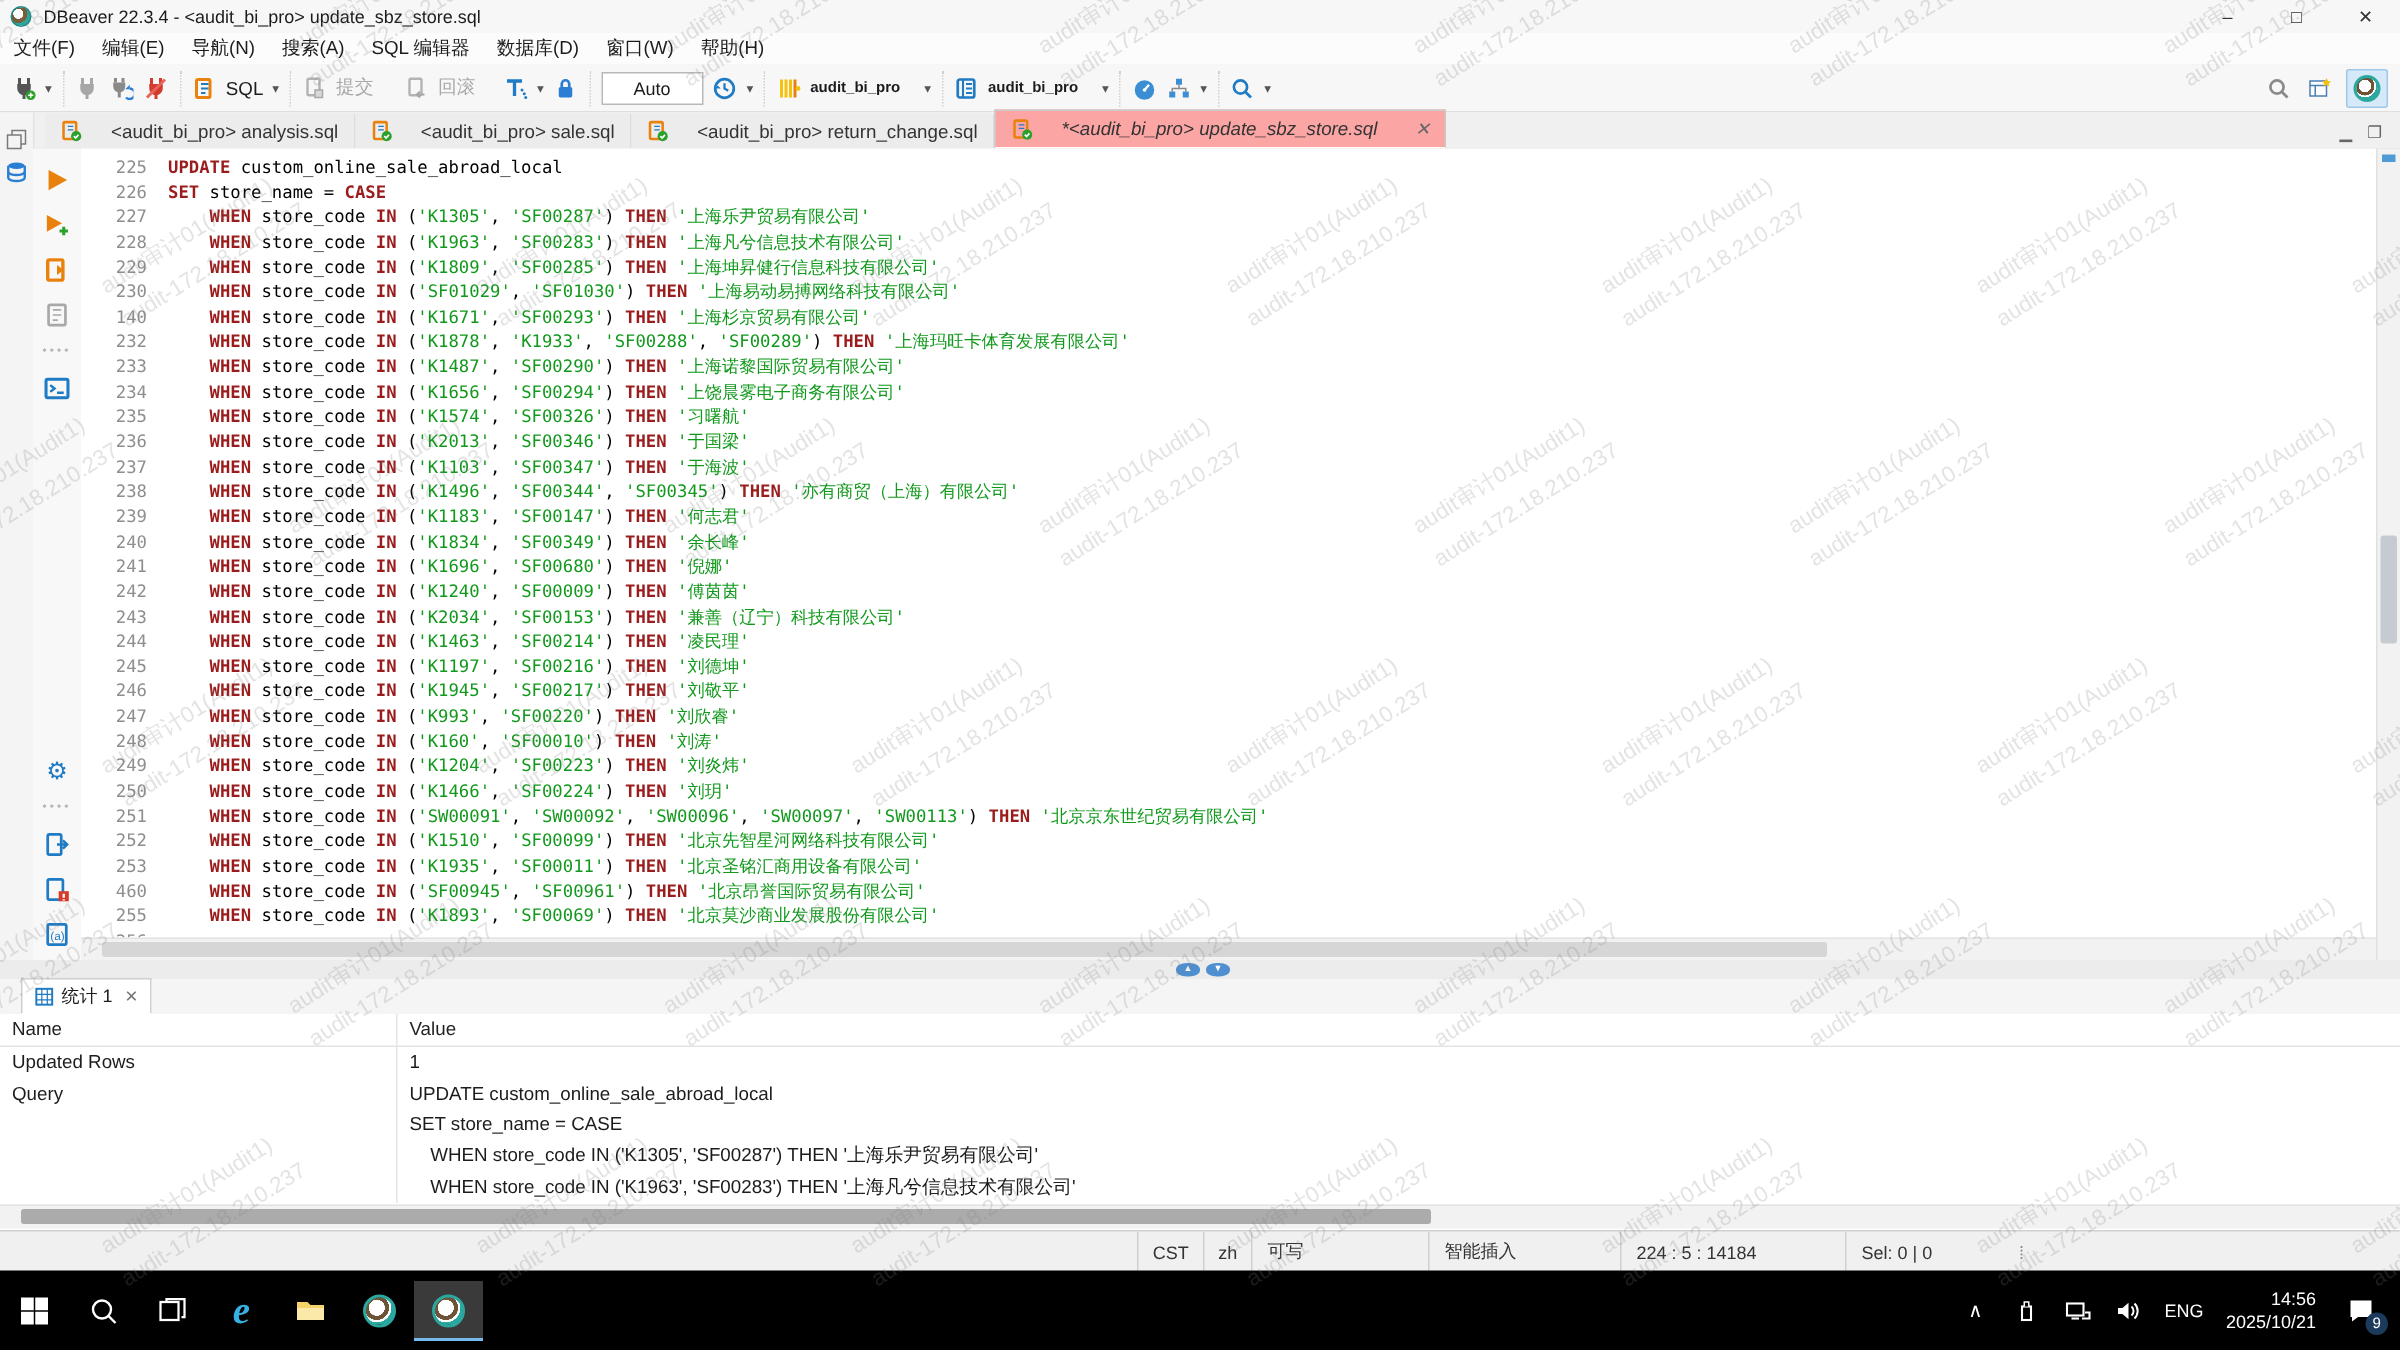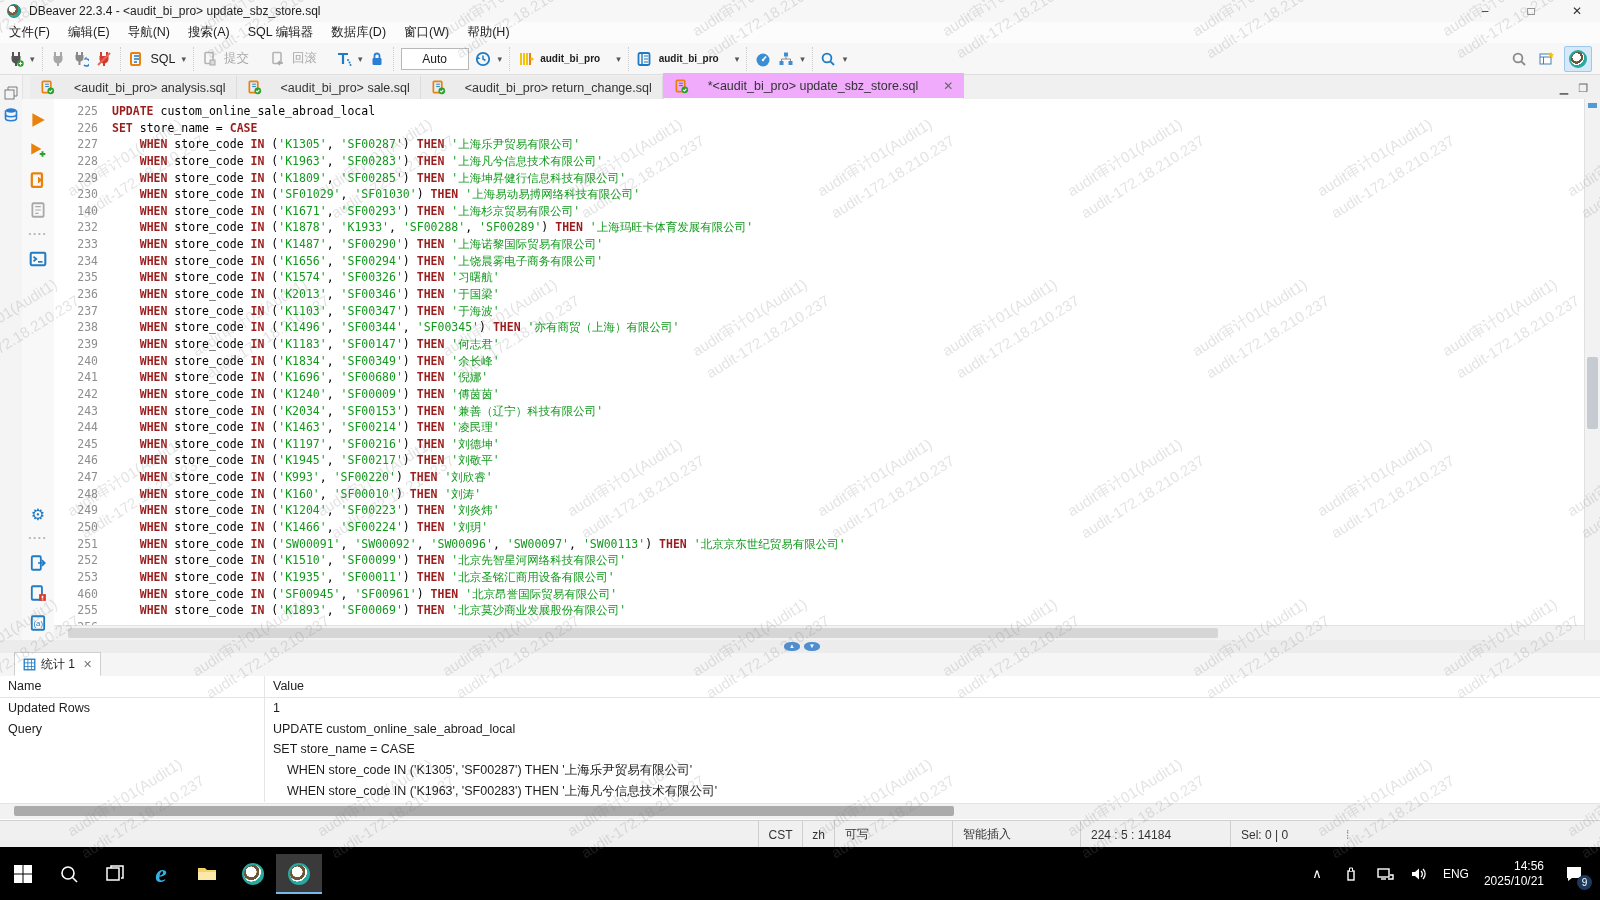--- a/index.html
+++ b/index.html
@@ -31,21 +31,21 @@
   .dbname{font-weight:bold;font-size:10px;}
   .tb-right{margin-left:auto;display:flex;align-items:center;gap:10px;padding-right:8px;}
   .persp-box{width:26px;height:24px;border:1px solid #9ec7ea;background:#d6e9f8;display:flex;
     align-items:center;justify-content:center;border-radius:2px;}
   
   .tabbar{position:absolute;left:0;top:75px;width:1600px;height:24px;background:#f0f0f0;
     border-bottom:1px solid #d4d4d4;display:flex;align-items:flex-end;}
   .tab-handle{width:30px;height:24px;display:flex;align-items:center;justify-content:center;color:#9a9a9a;font-size:10px;}
   .tab{display:flex;align-items:center;gap:19px;height:23px;padding:0 10px;font-size:12.5px;
     color:#333;background:#ececec;border-right:1px solid #dcdcdc;}
-  .tab.active{background:#f0abfc;border:1px solid #c9c9c9;border-bottom:1px solid #fff;height:24px;}
+  .tab.active{background:#fca5a5;border:1px solid #c9c9c9;border-bottom:1px solid #fff;height:24px;font-style:italic;}
   .tab .close{margin-left:6px;color:#666;font-size:12px;}
   .tab-ic{width:15px;height:15px;}
   .tab-actions{margin-left:auto;display:flex;gap:10px;padding:0 12px 4px 0;color:#666;font-size:11px;}
   
   .leftrail{position:absolute;left:0;top:75px;width:22px;height:565px;background:#f4f4f4;
     border-right:1px solid #e2e2e2;}
   .leftrail .ic{display:block;margin:6px auto;width:16px;height:16px;}
   .vtoolbar{position:absolute;left:22px;top:99px;width:32px;height:541px;background:#f8f8f8;
     border-right:1px solid #e6e6e6;display:flex;flex-direction:column;align-items:center;}
   .vtoolbar .ic{width:18px;height:18px;margin-top:12px;display:flex;align-items:center;justify-content:center;}

